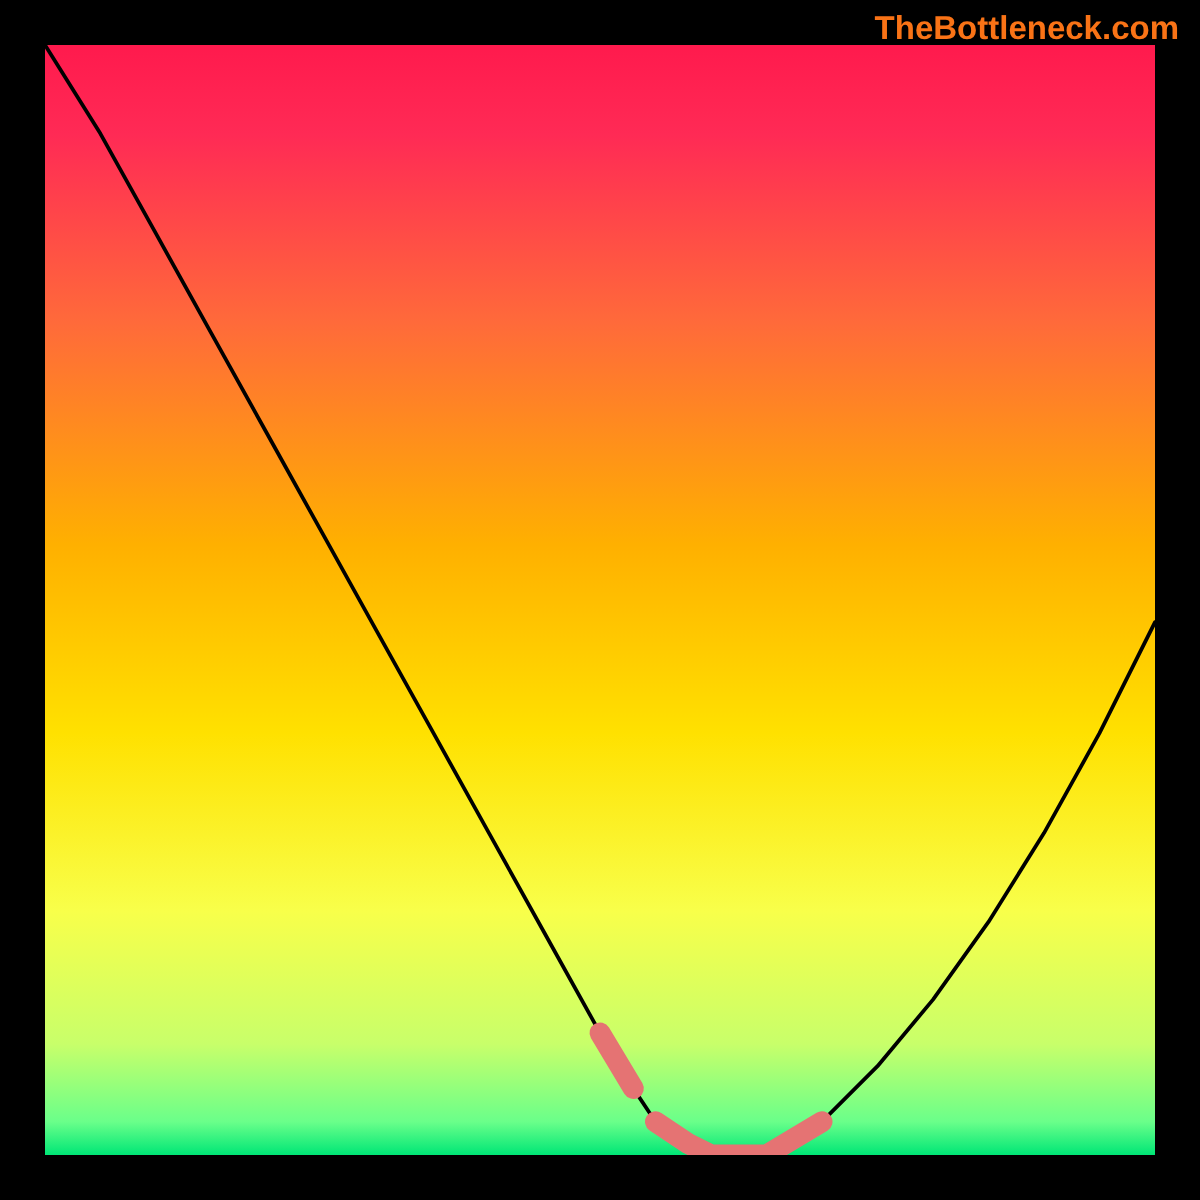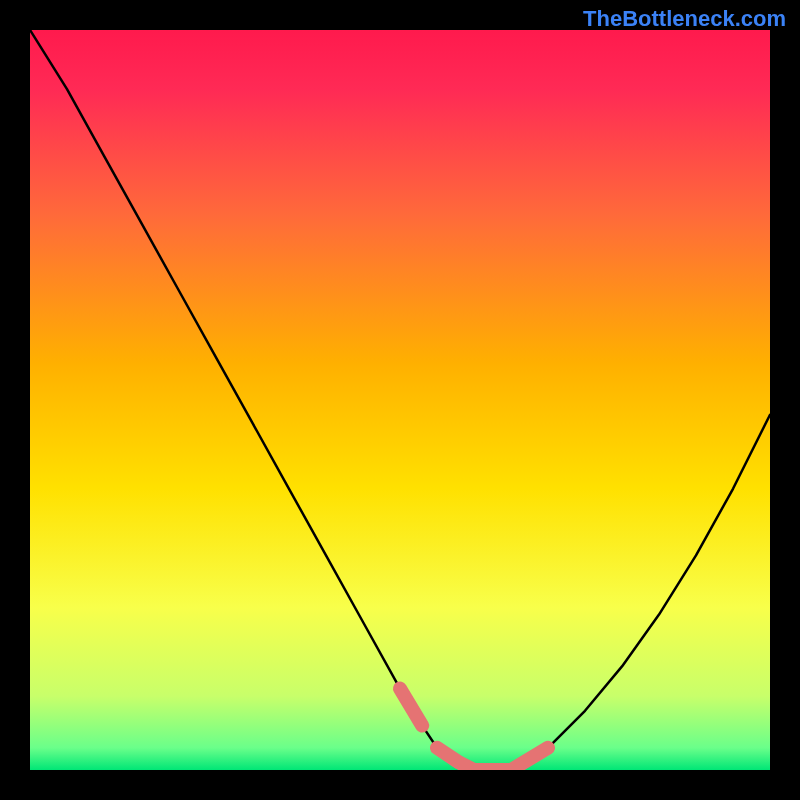--- a/index.html
+++ b/index.html
@@ -10,21 +10,21 @@
     background: #000;
     position: relative;
   }
   .watermark {
     position: absolute;
     top: 6px;
     right: 14px;
     font-family: Arial, Helvetica, sans-serif;
     font-size: 22px;
     font-weight: bold;
-    color: #3b82f6;
+    color: #f97316;
     z-index: 10;
   }
   .plot {
     position: absolute;
     left: 30px;
     top: 30px;
     width: 740px;
     height: 740px;
   }
   svg { display: block; }

